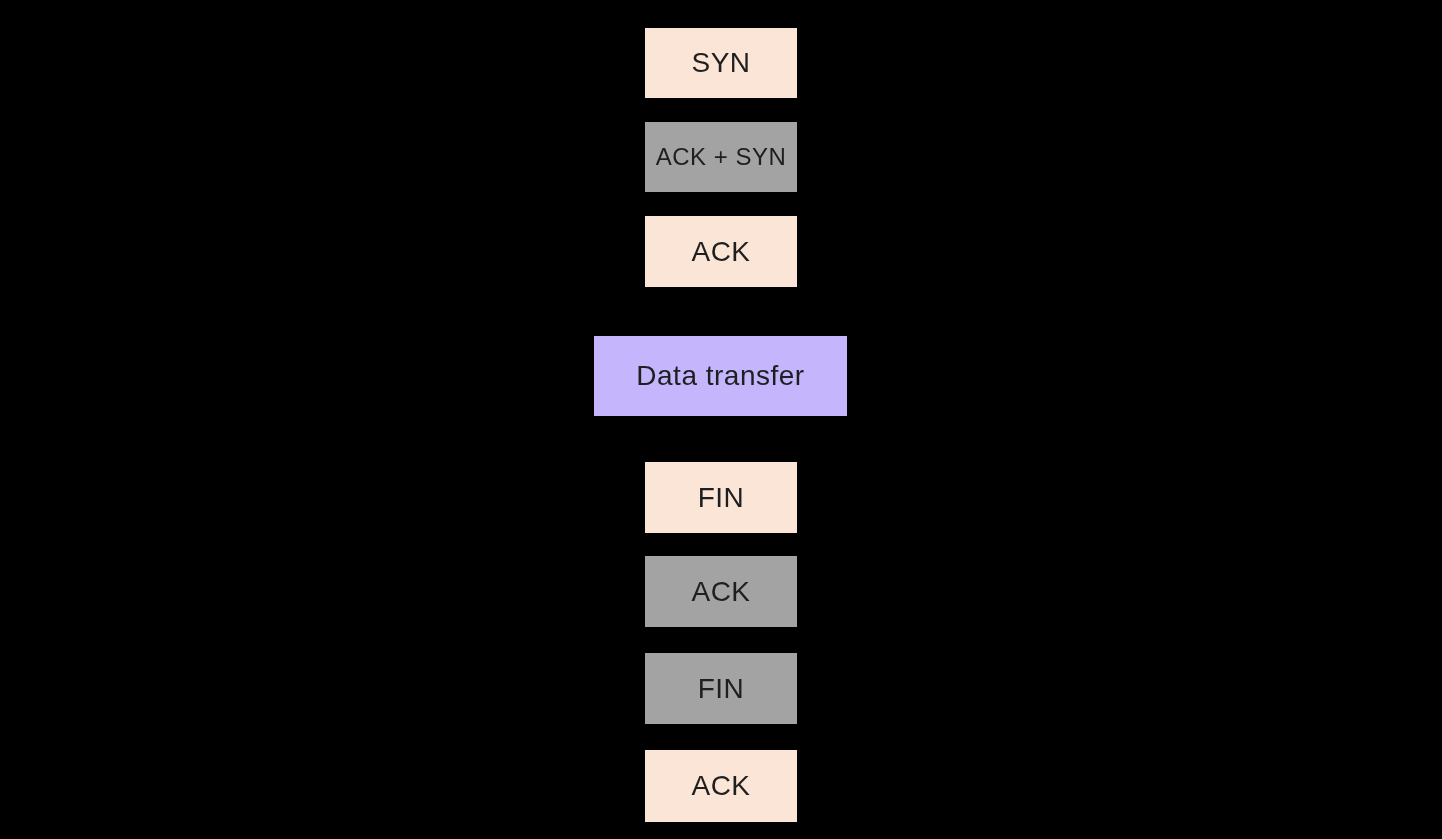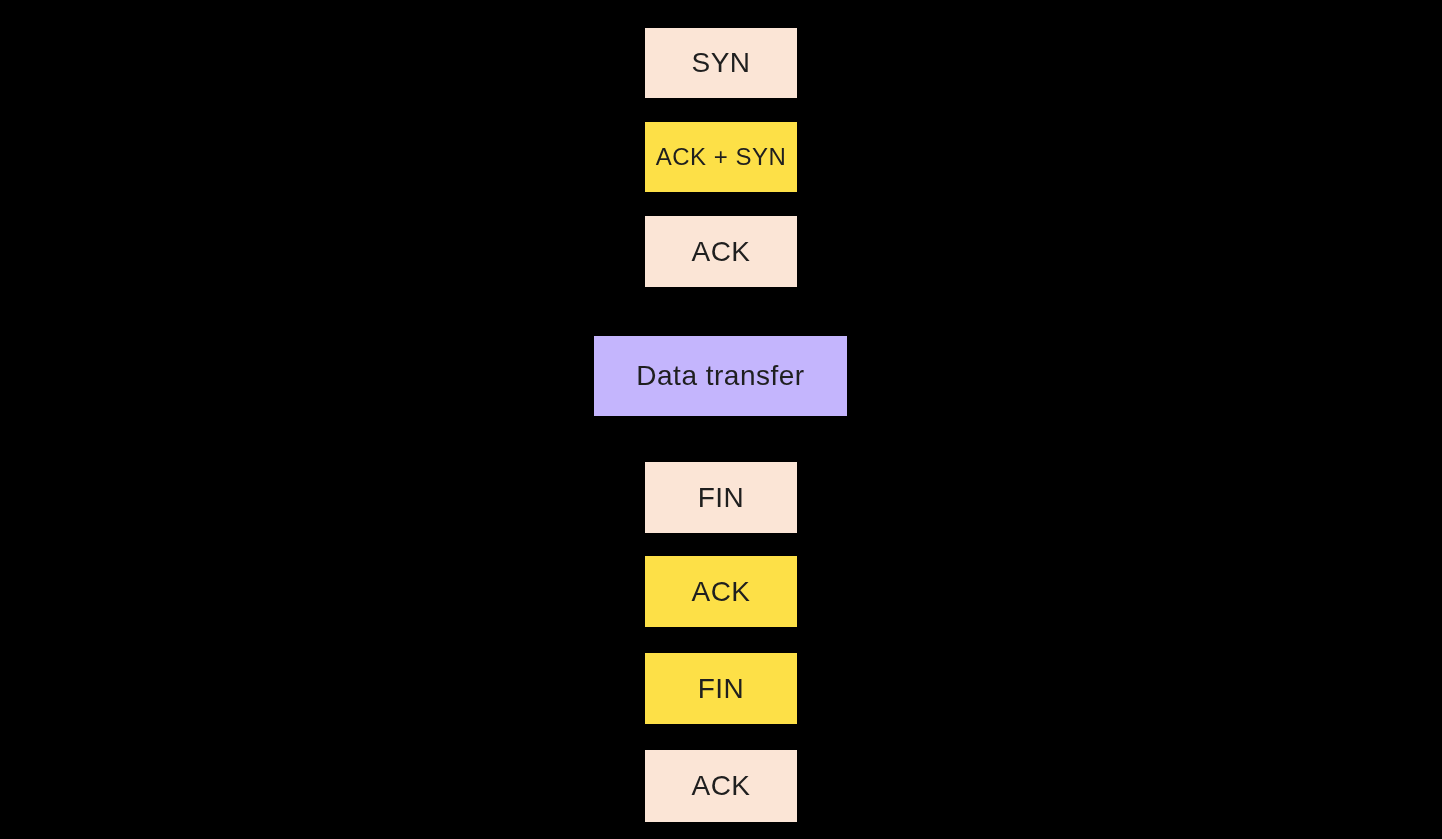--- a/index.html
+++ b/index.html
@@ -19,21 +19,21 @@
     position: absolute;
     display: flex;
     align-items: center;
     justify-content: center;
     color: #1f1f1f;
     font-size: 28px;
     letter-spacing: 0.5px;
     white-space: nowrap;
   }
   .fill-peach { background: #fbe5d6; }
-  .fill-blue  { background: #fde047; text-align: right; }
+  .fill-blue  { background: #a3a3a3; text-align: right; }
   .fill-green { background: #c4b5fd; }
 
   .b1 { left: 645px; top: 28px;  width: 152px; height: 70px; }
   .b2 { left: 645px; top: 122px; width: 152px; height: 70px; font-size: 24px; }
   .b3 { left: 645px; top: 216px; width: 152px; height: 71px; }
   .b4 { left: 594px; top: 336px; width: 253px; height: 80px; }
   .b5 { left: 645px; top: 462px; width: 152px; height: 71px; }
   .b6 { left: 645px; top: 556px; width: 152px; height: 71px; }
   .b7 { left: 645px; top: 653px; width: 152px; height: 71px; }
   .b8 { left: 645px; top: 750px; width: 152px; height: 72px; }

